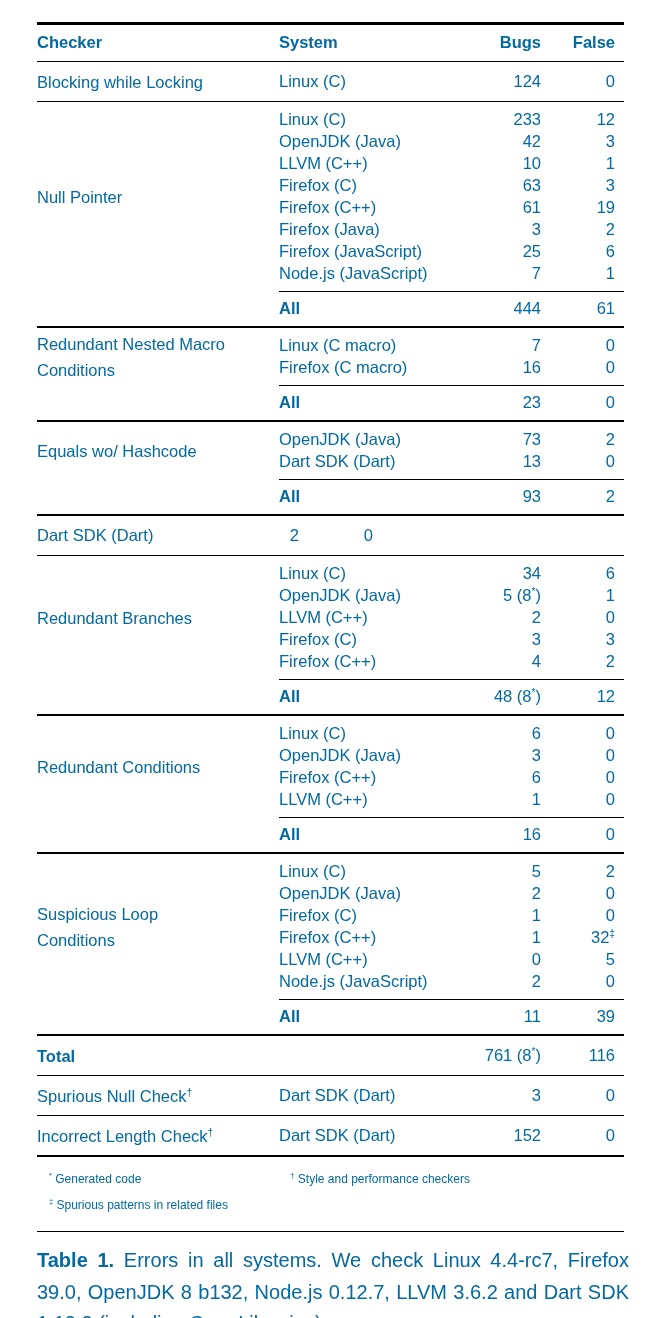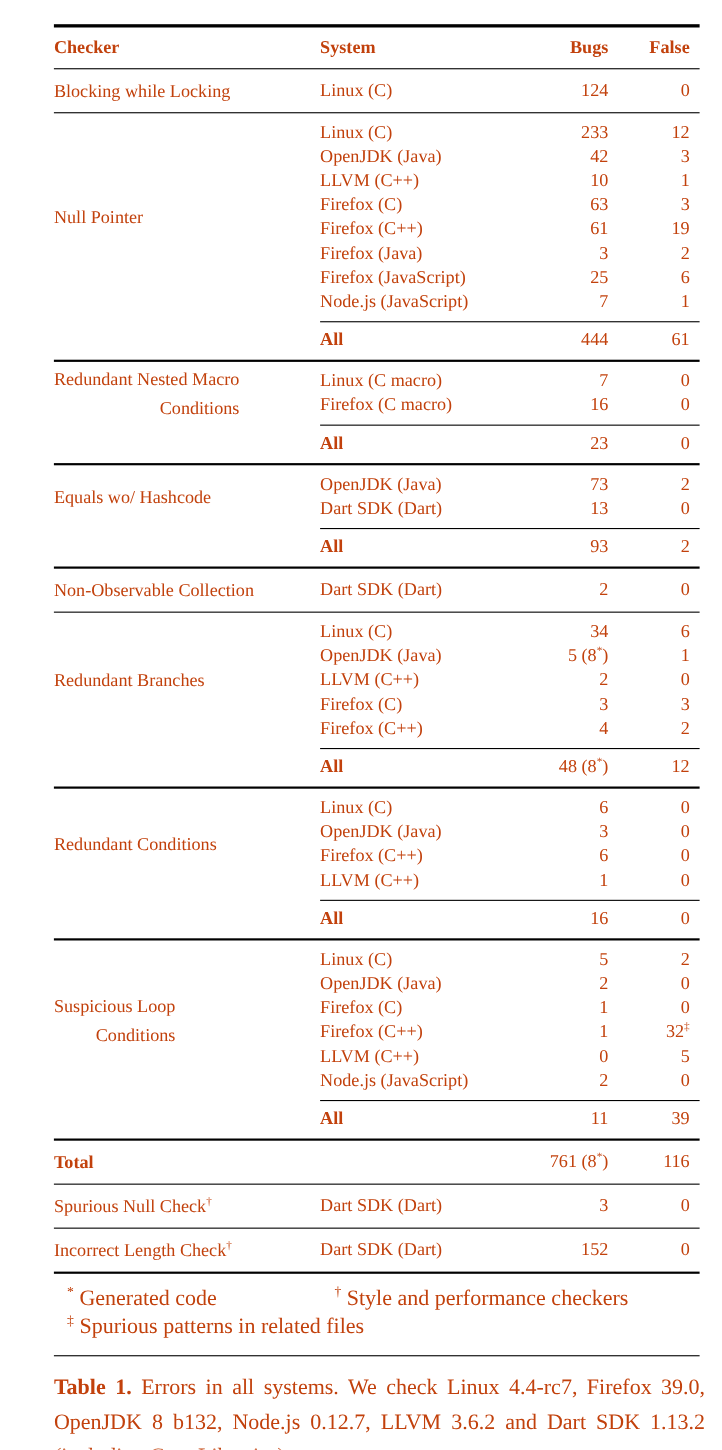--- a/index.html
+++ b/index.html
@@ -1,54 +1,54 @@
 <!DOCTYPE html>
 <html><head>
 <meta charset="utf-8">
 <style>
   html,body { margin:0; padding:0; background:#ffffff; }
   .page {
     width:656px; height:1318px; box-sizing:border-box;
-    padding:22px 0 0 49px;
-    background:#ffffff; color:#c2410c;
-    font-family:Liberation Serif, serif;
+    padding:22px 0 0 37px;
+    background:#ffffff; color:#0369a1;
+    font-family:Liberation Sans, sans-serif;
   }
   .tbl { width:587px; font-size:16.5px; }
 
   
   .thead {
     display:grid; grid-template-columns:242px 150px 112px 83px;
     font-weight:bold; padding:8px 0 9px;
     border-top:3px solid #000; border-bottom:1.5px solid #000;
   }
   .h-num { text-align:right; }
   .h-false { padding-right:9px; }
 
   
   .section.rule-heavy { border-bottom:2.5px solid #000; }
   .section.rule-light { border-bottom:1.5px solid #000; }
   .sec-body { display:flex; }
-  .checker { width:242px; display:flex; align-items:center; line-height:26px;text-align:right; }
+  .checker { width:242px; display:flex; align-items:center; line-height:26px; }
   .rows { width:345px; padding:6px 0 7px; }
   .single .rows { padding:8px 0 9px; }
   .row { display:grid; grid-template-columns:150px 112px 83px; line-height:22px; }
   .cell.num { text-align:right; }
   .cell.fals { padding-right:9px; }
   .all-row { display:flex; }
   .spacer { width:242px; }
   .all-content {
     width:345px; border-top:1px solid #000; padding:5px 0 7px;
     display:grid; grid-template-columns:150px 112px 83px; line-height:22px;margin-left:32px;
   }
   .all-label { font-weight:bold; }
   .total-sec .checker { font-weight:bold; }
   sup { font-size:62%; line-height:0; vertical-align:super; }
 
   
-  .footnotes { border-bottom:1.5px solid #000; padding:9px 0 13px 12px; font-size:20px; }
+  .footnotes { border-bottom:1.5px solid #000; padding:9px 0 13px 12px; font-size:12px; }
   .fn-line { line-height:26px; }
   .fn-first { display:inline-block; width:238px; }
 
   
   .caption {
     margin:13px 0 0; width:592px;
     font-size:20px; line-height:31.5px; text-align:justify;
   }
 </style>
 </head>
@@ -185,23 +185,20 @@
             <span class="spacer"></span>
             <div class="all-content">
               <span class="cell sys all-label">All</span>
               <span class="cell num">93</span>
               <span class="cell num fals">2</span>
             </div>
           </div>
         </div>
         <div class="section rule-light single">
           <div class="sec-body">
-            <div class="cell checker">
-              <span>Non-Observable Collection</span>
-            </div>
             <div class="rows">
               <div class="row">
                 <span class="cell sys">Dart SDK (Dart)</span>
                 <span class="cell num">2</span>
                 <span class="cell num fals">0</span>
               </div>
             </div>
           </div>
         </div>
         <div class="section rule-heavy">

